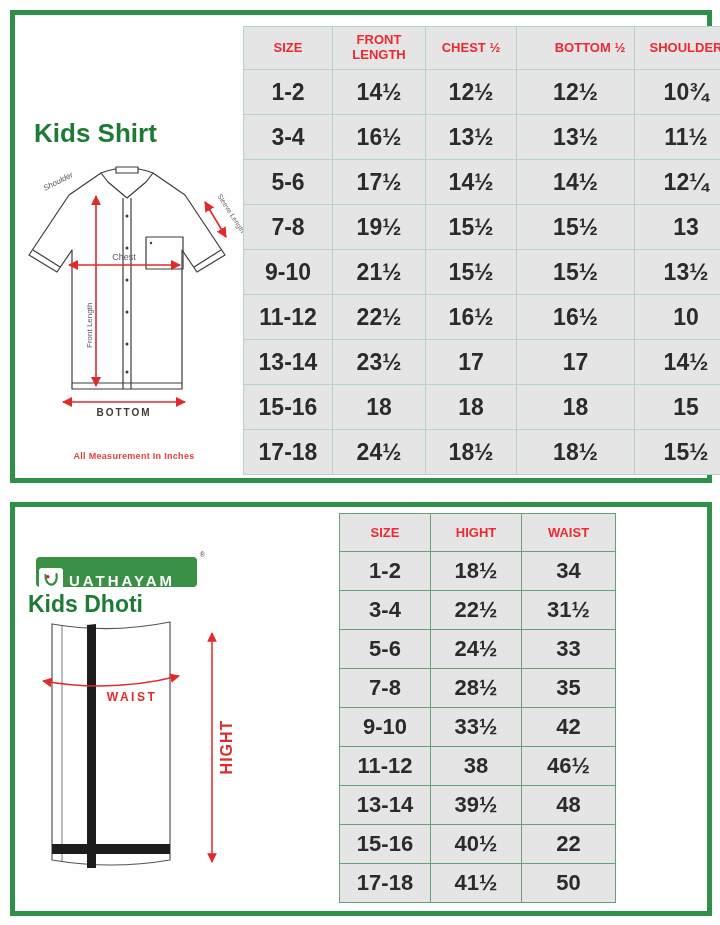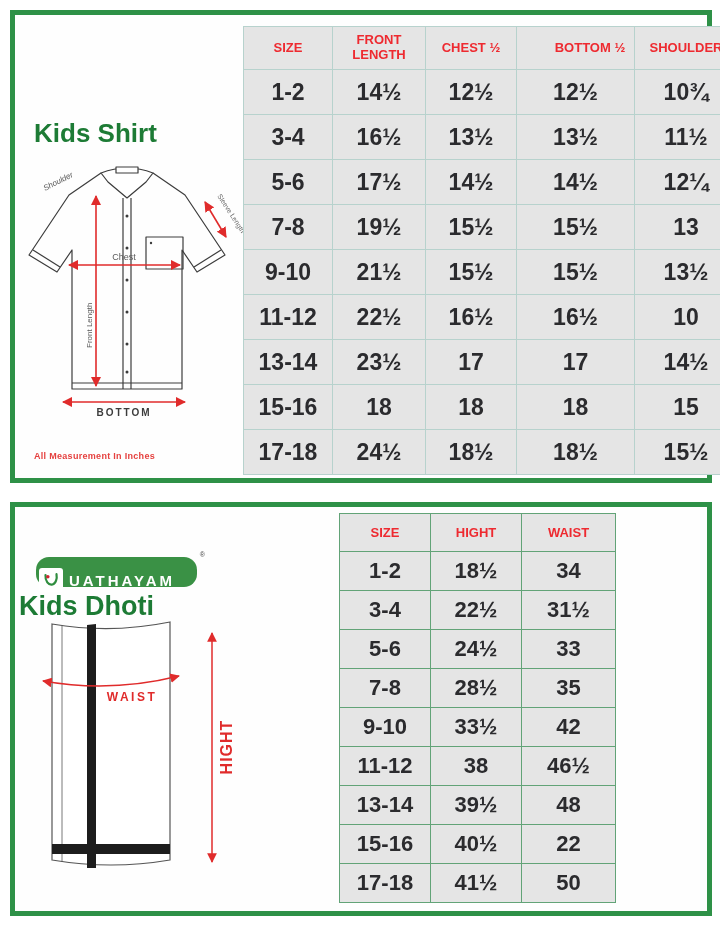--- a/index.html
+++ b/index.html
@@ -13,24 +13,24 @@
     border:5px solid #2e9147;background:#fefefe;box-sizing:border-box;
   }
   .panel-top{top:10px;height:473px;}
   .panel-bottom{top:502px;height:414px;}
 
   .section-title{
     position:absolute;margin:0;text-align:left;
     color:#1d7b35;font-weight:700;
   }
   .shirt-title{left:19px;top:103px;width:180px;font-size:26px;}
-  .dhoti-title{left:4px;top:84px;width:161px;font-size:27px;}
+  .dhoti-title{left:13px;top:84px;width:161px;font-size:23px;}
 
   .note{
-    position:absolute;left:19px;top:436px;width:200px;text-align:left;
+    position:absolute;left:19px;top:436px;width:200px;text-align:center;
     color:#e5413f;font-weight:700;font-size:9px;letter-spacing:.3px;
   }
 
   svg.diagram{position:absolute;overflow:visible;}
   .shirt-svg{left:2px;top:143px;}
   .dhoti-svg{left:25px;top:112px;}
 
   table.sizes{
     position:absolute;border-collapse:collapse;table-layout:fixed;background:#e5e5e5;
   }
@@ -50,21 +50,21 @@
   .bottom-table{left:324px;top:6px;width:273px;}
   .bottom-table th,.bottom-table td{border:1.5px solid #62a377;}
   .bottom-table th{height:37px;font-size:13px;color:#ee2a30;font-weight:800;}
   .bottom-table td{height:38px;font-size:22px;color:#2b2b2e;font-weight:600;}
   .bottom-table th:nth-child(1){width:90px;}
   .bottom-table th:nth-child(2){width:90px;}
   .bottom-table th:nth-child(3){width:93px;}
 
   .logo{
     position:absolute;left:21px;top:50px;width:161px;height:30px;
-    background:#3a9145;border-radius:13px;box-sizing:border-box;
+    background:#3a9145;border-radius:4px;box-sizing:border-box;
     display:flex;align-items:center;gap:6px;padding:16px 6px 0 3px;
   }
   .logo-box{
     width:24px;height:24px;background:#fff;border-radius:3px;
     display:flex;align-items:center;justify-content:center;flex:0 0 auto;
   }
   .logo-text{color:#fff;font-weight:700;font-size:15px;letter-spacing:3px;white-space:nowrap;}
   .logo-reg{position:absolute;top:-6px;right:-8px;font-size:7px;color:#4a4a4a;}
 
   text{font-family:"Liberation Sans","DejaVu Sans",sans-serif;}

